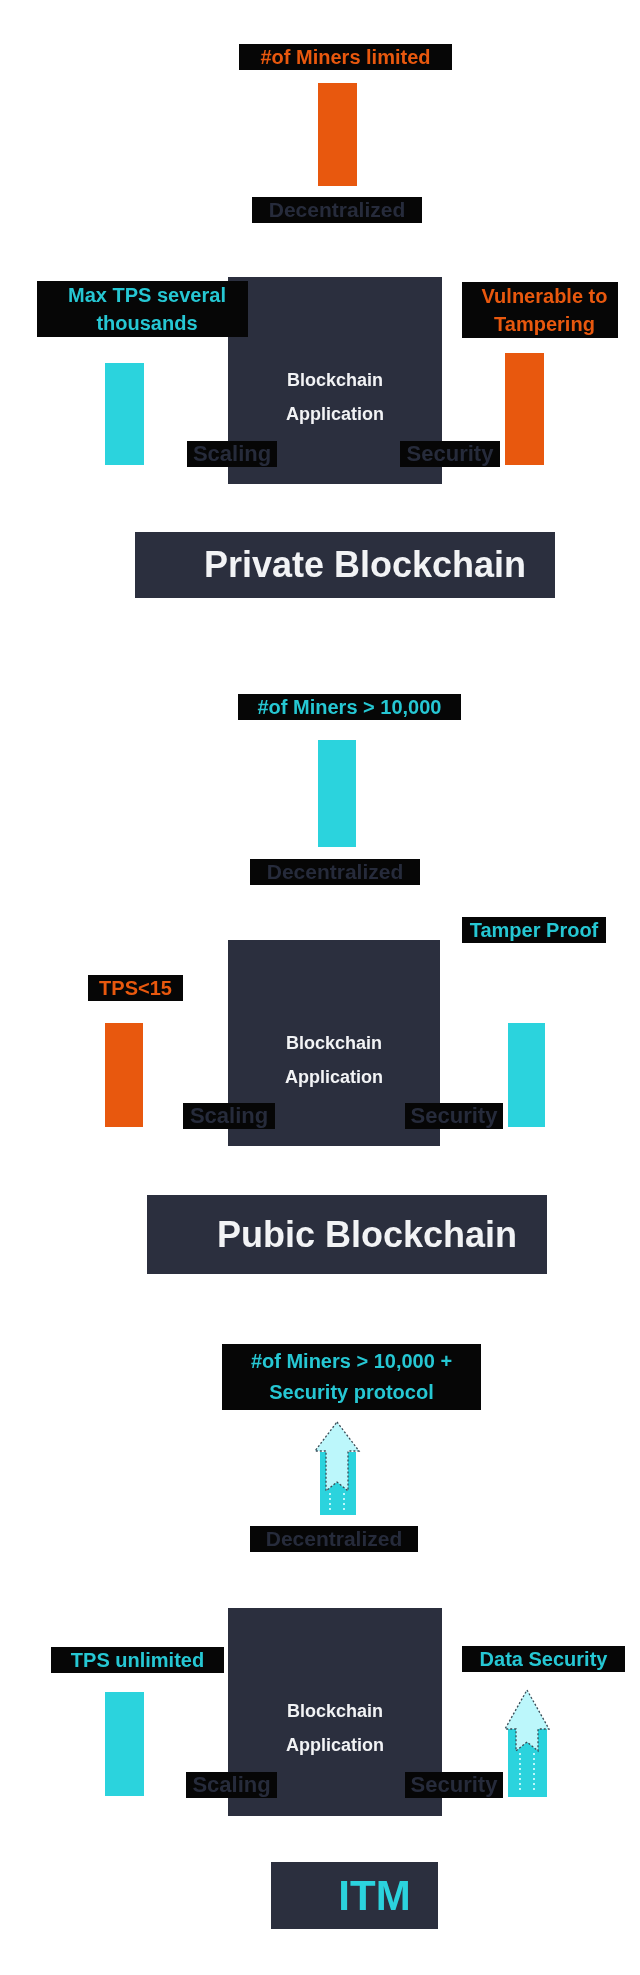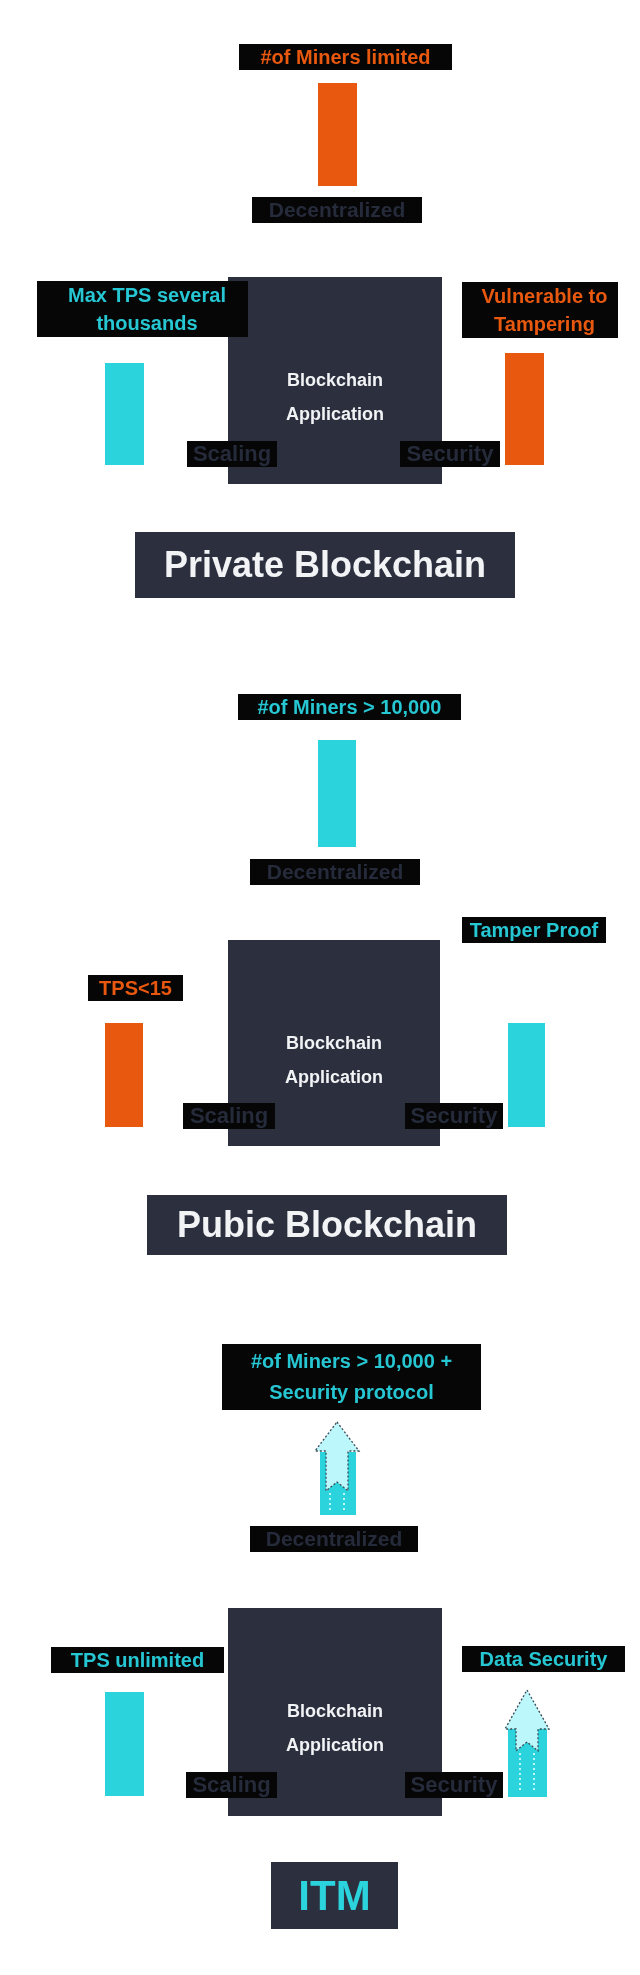--- a/index.html
+++ b/index.html
@@ -20,21 +20,21 @@
   }
   .bar{position:absolute;}
   .bar.cyan{background:var(--cyan);}
   .bar.orange{background:var(--orange);}
   .app-box{
     position:absolute;background:var(--dark_box);color:var(--white_text);
     text-align:center;font-size:18px;line-height:34px;padding-top:86px;box-sizing:border-box;margin-top:45px;
   }
   .title-box{
     position:absolute;background:var(--dark_box);color:var(--white_text);
-    display:flex;align-items:center;justify-content:center;font-size:36px;
+    display:flex;align-items:center;justify-content:center;font-size:36px;padding-left:40px;
   }
   .title-box.cyan-text{color:var(--cyan);font-size:42px;}
   .arrow-svg{position:absolute;}
 </style>
 </head>
 <body>
 
 <div class="canvas">
 
   <div>
@@ -83,21 +83,21 @@
     <div class="lbl orange" style="left:76px;top:975px;width:95px;">TPS&lt;15</div>
 
     <div class="lbl cyan" style="left:450px;top:917px;width:144px;">Tamper Proof</div>
 
     <div class="bar orange" style="left:105px;top:1023px;width:38px;height:104px;"></div>
     <div class="bar cyan" style="left:508px;top:1023px;width:37px;height:104px;"></div>
 
     <div class="axis" style="left:183px;top:1103px;width:92px;">Scaling</div>
     <div class="axis" style="left:405px;top:1103px;width:98px;">Security</div>
 
-    <div class="title-box" style="left:147px;top:1195px;width:360px;height:60px;">Pubic Blockchain</div>
+    <div class="title-box" style="left:147px;top:1195px;width:360px;height:79px;">Pubic Blockchain</div>
   </div>
 
   <div>
     <div class="lbl cyan two" style="left:210px;top:1344px;width:259px;line-height:31px;padding:2px 0;">
       <div>#of Miners &gt; 10,000 +</div>
       <div>Security protocol</div>
     </div>
 
     <div class="bar cyan" style="left:320px;top:1452px;width:36px;height:63px;"></div>
     <svg class="arrow-svg" style="left:313px;top:1421px;" width="48" height="94" viewBox="0 0 48 94">

